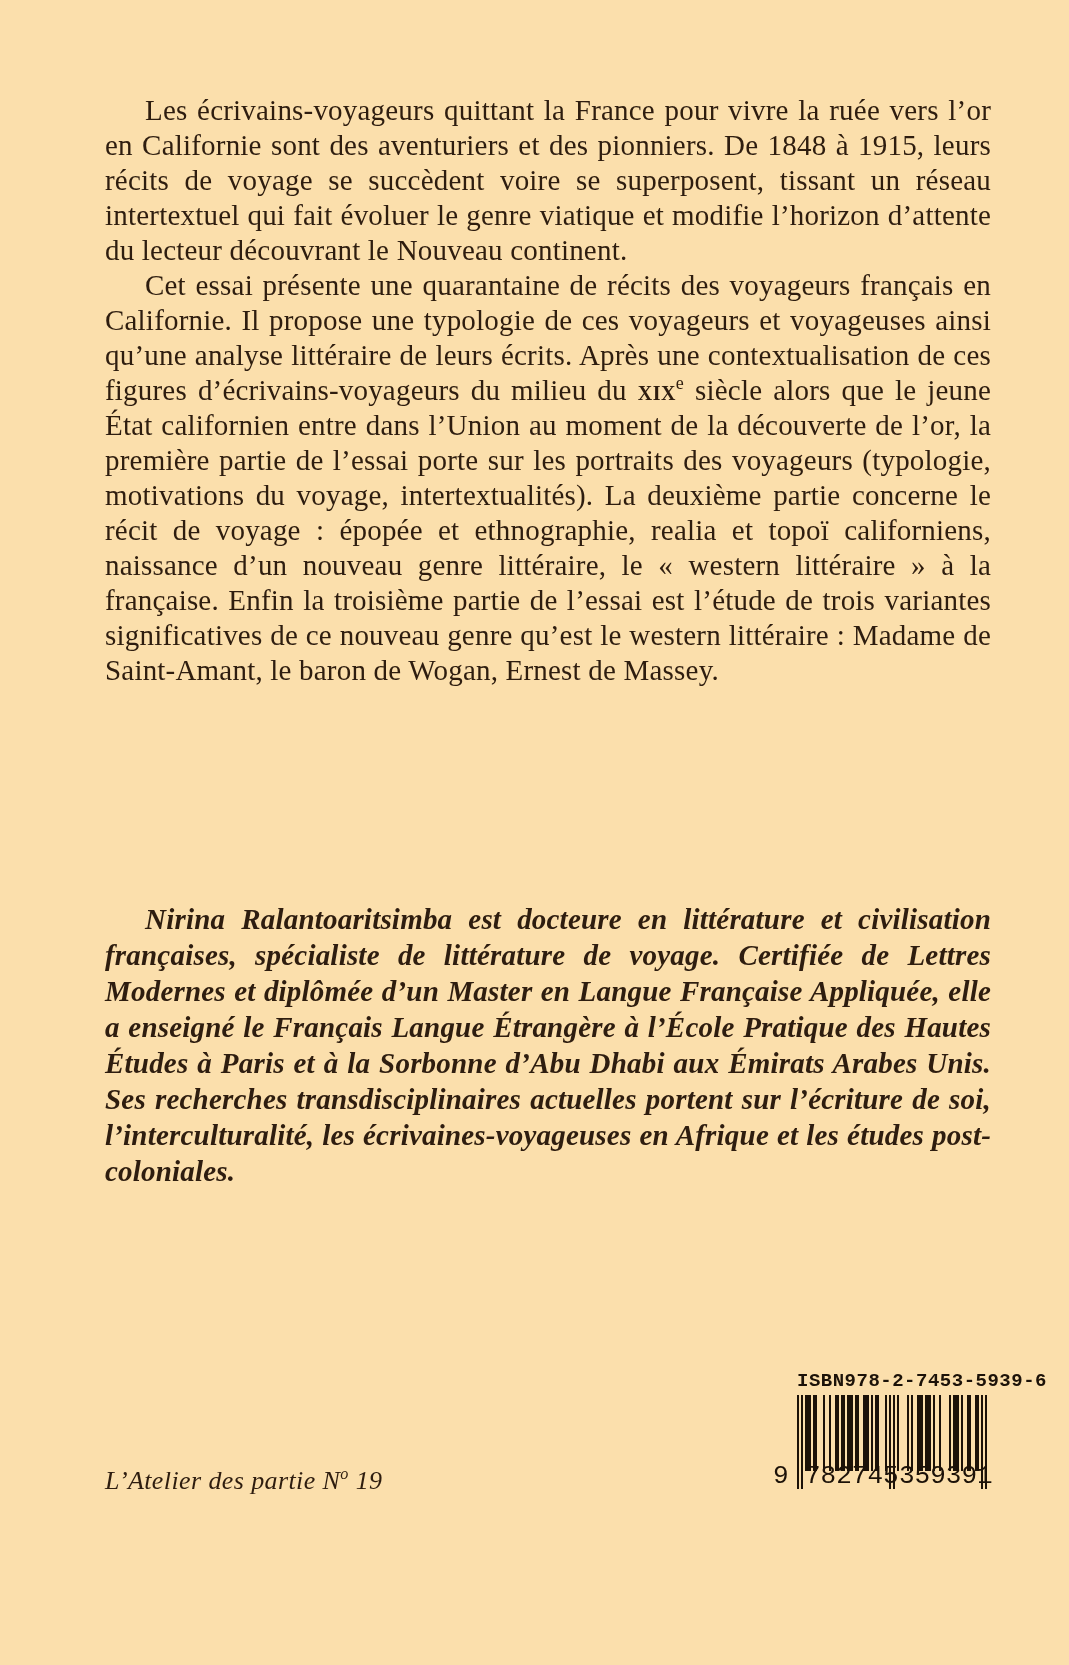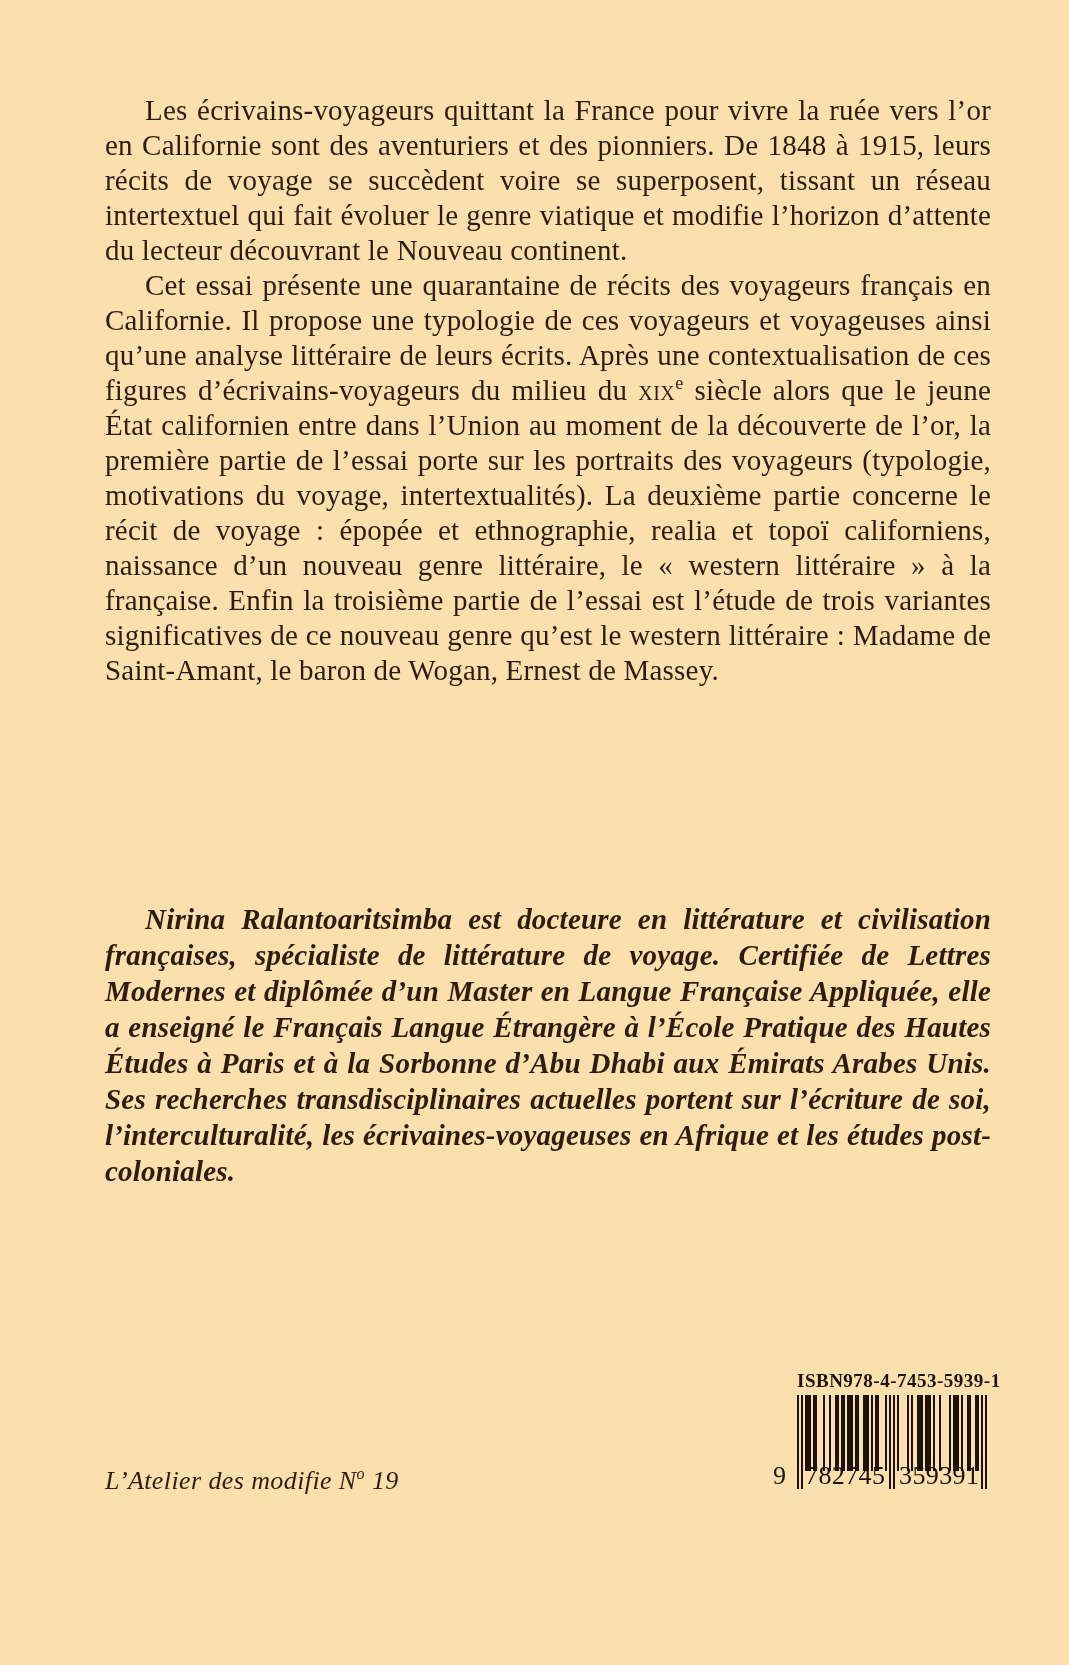--- a/index.html
+++ b/index.html
@@ -54,40 +54,40 @@
     font-weight:bold;
   }
   .bio p{
     margin:0;
     text-indent:40px;
   }
 
   
   .seg-italic{}
   .seg-sup{vertical-align:super;font-size:0.62em;line-height:0;}
-  .seg-smallcaps{font-variant:small-caps;letter-spacing:0.5px;}
+  .seg-smallcaps{font-variant:small-caps;letter-spacing:0.5px;font-weight:bold;}
 
   
   .series-label{
     position:absolute;
     left:105px;
     top:1466px;
     font-size:26px;
     font-style:italic;
     letter-spacing:0.4px;
   }
 
   
   .barcode-assembly{
     position:absolute;
     left:797px;
     top:1370px;
     width:191px;
     color:var(--barcode-ink);
-    font-family:Liberation Serif, serif;
+    font-family:Liberation Mono, monospace;
   }
   .isbn-label{
     display:flex;
     justify-content:space-between;
     width:191px;
     font-size:19px;
     font-weight:bold;
     letter-spacing:0.5px;
     white-space:nowrap;
     margin-bottom:3px;
@@ -123,26 +123,26 @@
 
   <div class="synopsis">
     <p><span>Les écrivains-voyageurs quittant la France pour vivre la ruée vers l’or en Californie sont des aventuriers et des pionniers. De 1848 à 1915, leurs récits de voyage se succèdent voire se superposent, tissant un réseau intertextuel qui fait évoluer le genre viatique et modifie l’horizon d’attente du lecteur découvrant le Nouveau continent.</span></p>
     <p><span>Cet essai présente une quarantaine de récits des voyageurs français en Californie. Il propose une typologie de ces voyageurs et voyageuses ainsi qu’une analyse littéraire de leurs écrits. Après une contextualisation de ces figures d’écrivains-voyageurs du milieu du </span><span class="seg-smallcaps">xix</span><span class="seg-sup">e</span><span> siècle alors que le jeune État californien entre dans l’Union au moment de la découverte de l’or, la première partie de l’essai porte sur les portraits des voyageurs (typologie, motivations du voyage, intertextualités). La deuxième partie concerne le récit de voyage&nbsp;: épopée et ethnographie, </span><span class="seg-italic">realia</span><span> et </span><span class="seg-italic">topoï</span><span> californiens, naissance d’un nouveau genre littéraire, le «&nbsp;western littéraire&nbsp;» à la française. Enfin la troisième partie de l’essai est l’étude de trois variantes significatives de ce nouveau genre qu’est le western littéraire&nbsp;: Madame de Saint-Amant, le baron de Wogan, Ernest de Massey.</span></p>
   </div>
 
   <div class="bio">
     <p><span>Nirina Ralantoaritsimba est docteure en littérature et civilisation françaises, spécialiste de littérature de voyage. Certifiée de Lettres Modernes et diplômée d’un Master en Langue Française Appliquée, elle a enseigné le Français Langue Étrangère à l’École Pratique des Hautes Études à Paris et à la Sorbonne d’Abu Dhabi aux Émirats Arabes Unis. Ses recherches transdisciplinaires actuelles portent sur l’écriture de soi, l’interculturalité, les écrivaines-voyageuses en Afrique et les études post-coloniales.</span></p>
   </div>
 
-  <div class="series-label"><span>L’Atelier des modifie N</span><span class="seg-sup">o</span><span> 19</span></div>
+  <div class="series-label"><span>L’Atelier des partie N</span><span class="seg-sup">o</span><span> 19</span></div>
 
   <div class="barcode-assembly">
     <div class="isbn-label">
       <span>ISBN</span>
-      <span>978-4-7453-5939-1</span>
+      <span>978-2-7453-5939-6</span>
     </div>
     <div class="ean-wrap">
       <svg id="ean-svg" width="191" height="96" viewBox="0 0 190.5 96" shape-rendering="crispEdges" aria-hidden="true">
           <rect x="0" y="0" width="2" height="94" fill="currentColor"></rect>
           <rect x="4" y="0" width="2" height="94" fill="currentColor"></rect>
           <rect x="8" y="0" width="2" height="76" fill="currentColor"></rect>
           <rect x="10" y="0" width="2" height="76" fill="currentColor"></rect>
           <rect x="12" y="0" width="2" height="76" fill="currentColor"></rect>
           <rect x="16" y="0" width="2" height="76" fill="currentColor"></rect>
           <rect x="18" y="0" width="2" height="76" fill="currentColor"></rect>

